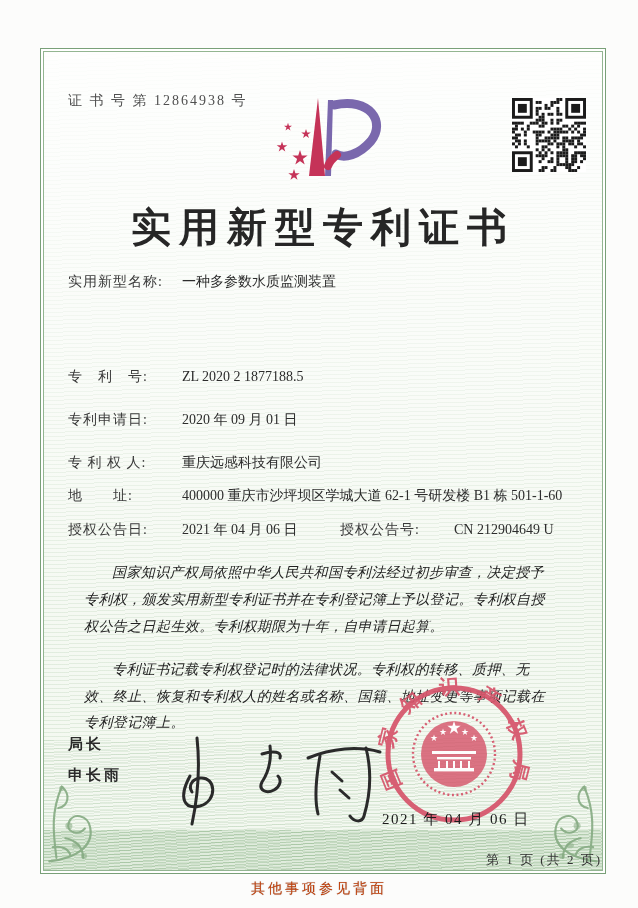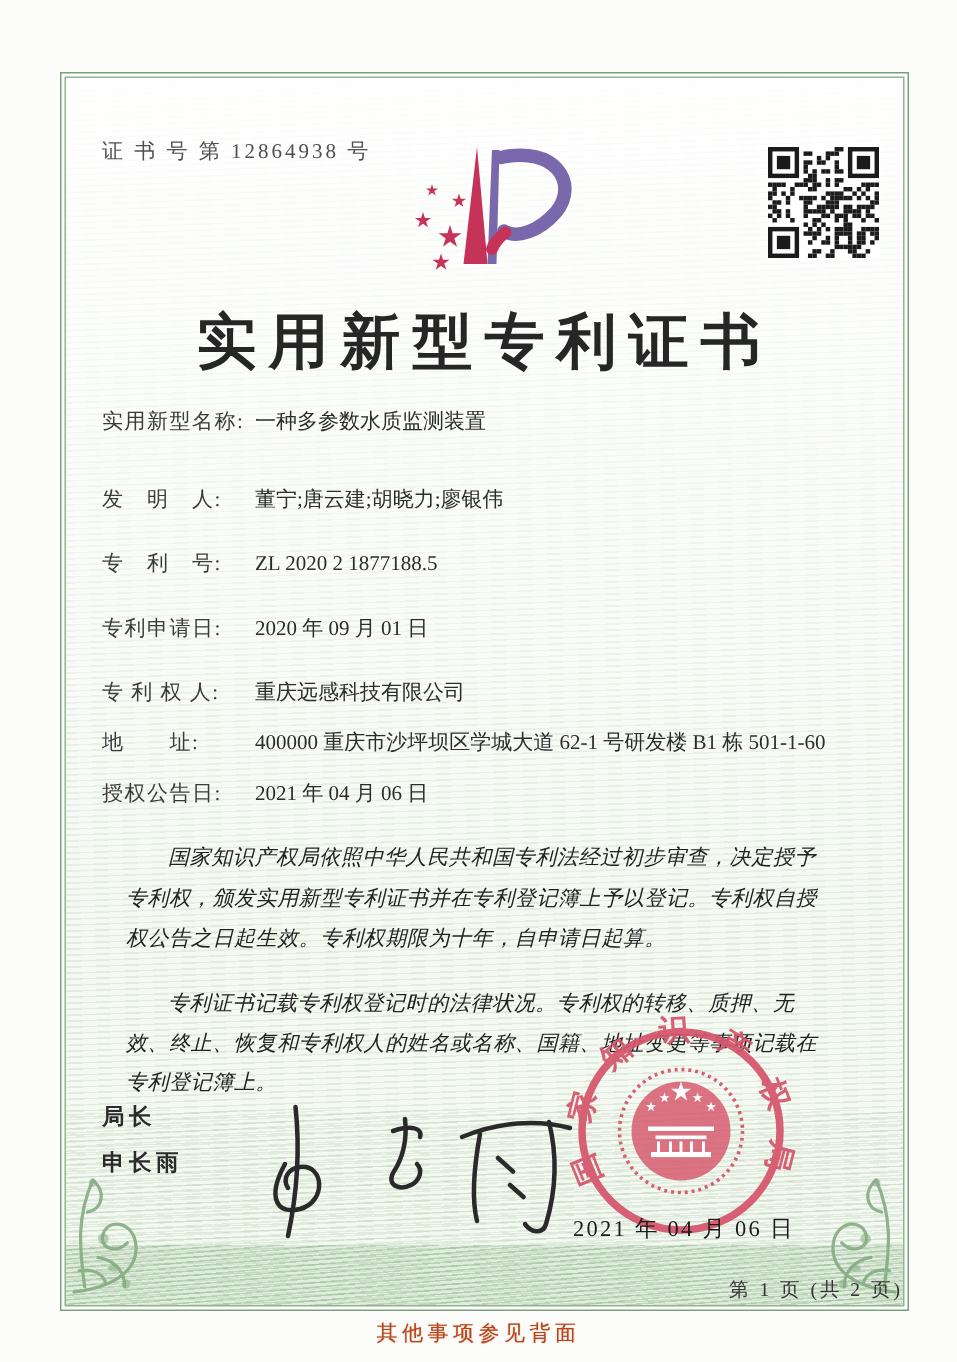--- a/index.html
+++ b/index.html
@@ -34,21 +34,21 @@
     position:absolute;left:24px;top:40px;font-size:14px;color:#4f4f4f;letter-spacing:2px;
   }
   .logo{position:absolute;left:212px;top:36px;width:150px;height:105px;}
   .qr{position:absolute;left:468px;top:46px;width:74px;height:74px;}
   .title{
     position:absolute;left:0;right:0;top:148px;text-align:center;
     font-size:40px;font-weight:700;letter-spacing:8px;color:#262626;
   }
   .field-row{position:absolute;left:24px;right:26px;font-size:14px;color:#333;line-height:1.45;}
   .field-label{display:inline-block;min-width:98px;letter-spacing:1px;color:#3a3a3a;vertical-align:top;}
-  .field-value{display:inline-block;margin-left:4px;color:#2c2c2c;max-width:400px;vertical-align:top;}
+  .field-value{display:inline-block;margin-left:16px;color:#2c2c2c;max-width:400px;vertical-align:top;}
   .row-0{top:220px}.row-1{top:272px}.row-2{top:315px}.row-3{top:358px}.row-4{top:401px}
   .row-5{top:434px}.row-6{top:468px}
   .field-group-right{position:absolute;left:272px;top:0;}
   .paragraphs{
     position:absolute;left:24px;right:28px;top:492px;
     font-size:14px;font-style:italic;line-height:1.92;color:#222;letter-spacing:.4px;
   }
   .paragraphs p{margin:16px;text-indent:2em;}
   .signoff{
     position:absolute;left:24px;top:683px;
@@ -344,37 +344,37 @@
           <rect x="2.96" y="56.24" width="14.8" height="14.8" fill="#ffffff"></rect>
           <rect x="5.92" y="59.2" width="8.879999999999999" height="8.879999999999999"></rect>
         </g>
     </svg>
 
     <div class="title">实用新型专利证书</div>
 
     <div class="field-row row-0">
       <span class="field-label">实用新型名称:</span><span class="field-value">一种多参数水质监测装置</span>
     </div>
-    <div class="field-row row-1">
-      <span class="field-label">发　明　人:</span><span class="field-value">董宁;唐云建;胡晓力;廖银伟</span>
-    </div>
     <div class="field-row row-2">
       <span class="field-label">专　利　号:</span><span class="field-value">ZL 2020 2 1877188.5</span>
     </div>
     <div class="field-row row-3">
       <span class="field-label">专利申请日:</span><span class="field-value">2020 年 09 月 01 日</span>
     </div>
     <div class="field-row row-4">
       <span class="field-label">专 利 权 人:</span><span class="field-value">重庆远感科技有限公司</span>
     </div>
     <div class="field-row row-5">
       <span class="field-label">地　　址:</span><span class="field-value">400000 重庆市沙坪坝区学城大道 62-1 号研发楼 B1 栋 501-1-60</span>
     </div>
     <div class="field-row row-6">
       <span class="field-label">授权公告日:</span><span class="field-value">2021 年 04 月 06 日</span>
+      <span class="field-group-right">
+        <span class="field-label">授权公告号:</span><span class="field-value">CN 212904649 U</span>
+      </span>
     </div>
 
     <div class="paragraphs">
       <p>国家知识产权局依照中华人民共和国专利法经过初步审查，决定授予专利权，颁发实用新型专利证书并在专利登记簿上予以登记。专利权自授权公告之日起生效。专利权期限为十年，自申请日起算。</p>
       <p>专利证书记载专利权登记时的法律状况。专利权的转移、质押、无效、终止、恢复和专利权人的姓名或名称、国籍、地址变更等事项记载在专利登记簿上。</p>
     </div>
 
     <div class="signoff">
       <div>局长</div>
       <div class="name">申长雨</div>

